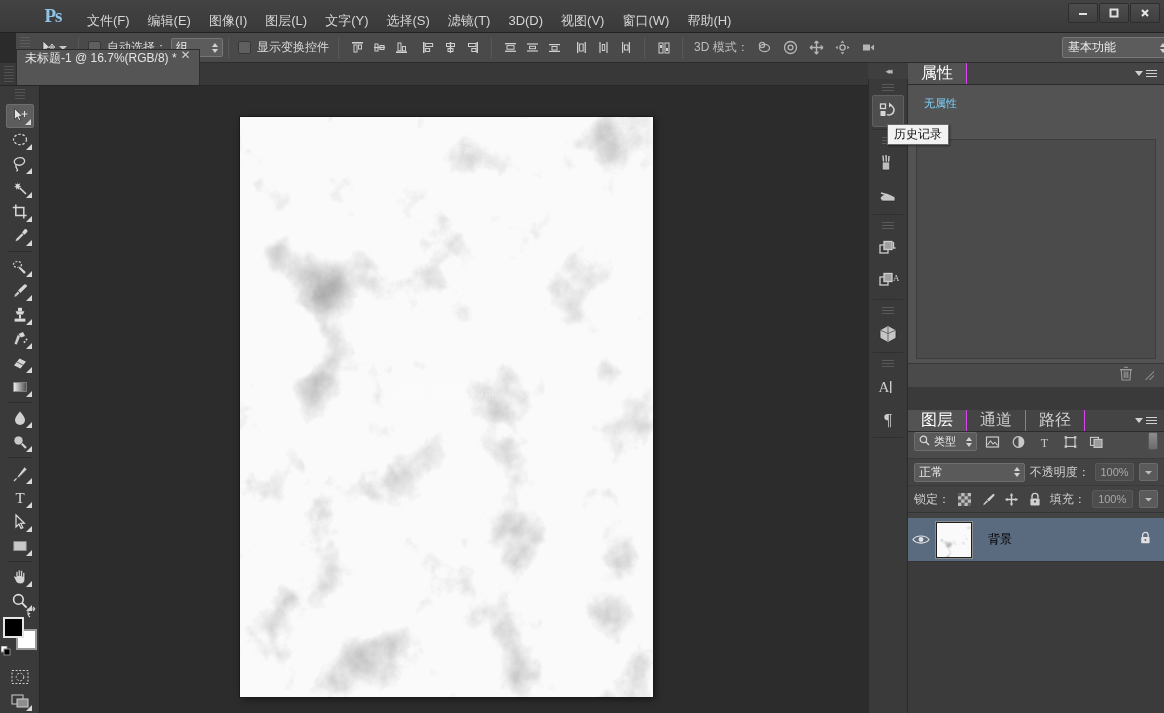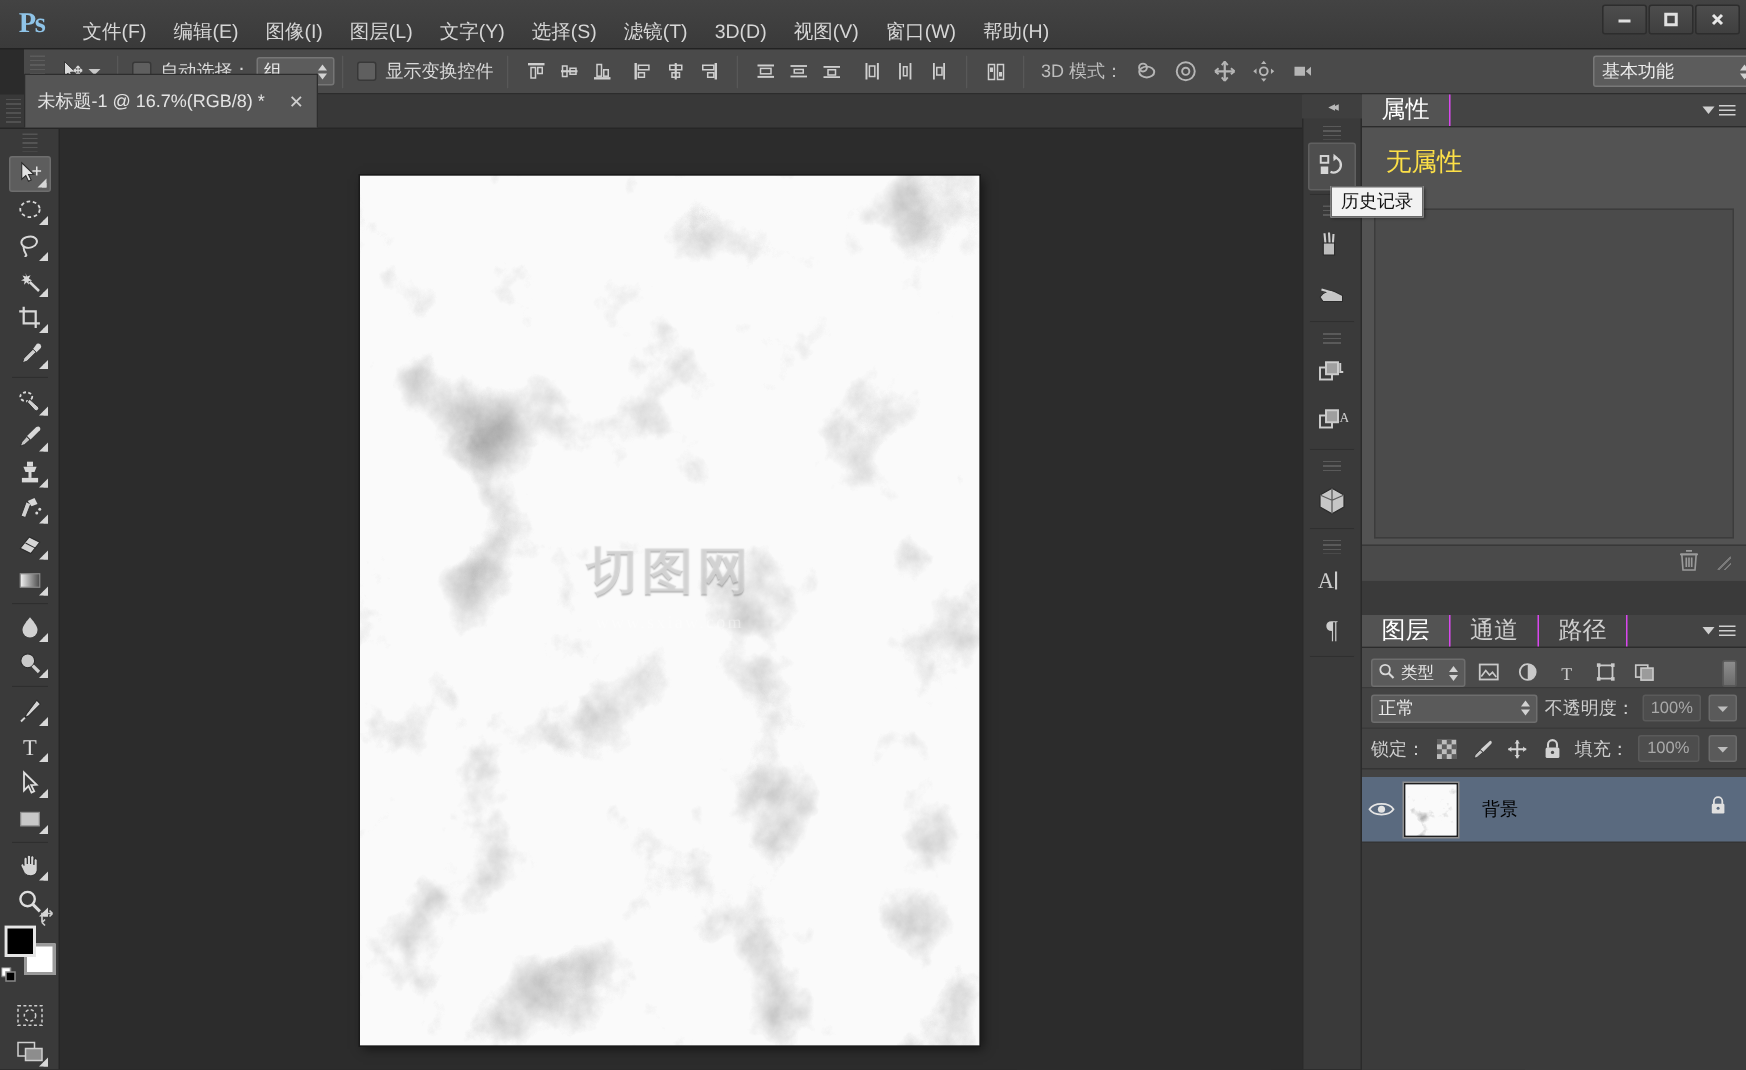--- a/index.html
+++ b/index.html
@@ -15,20 +15,21 @@
   .menubar{
     position:absolute; left:0; top:0; width:1164px; height:33px;
     background:linear-gradient(#434343,#3a3a3a);
     border-bottom:1px solid #222;
     display:flex; align-items:center;
   }
   .ps-logo{
     width:42px; height:20px; display:flex; align-items:center; justify-content:center;
     color:#8fc4e8; font-size:19px; font-weight:bold; letter-spacing:-1px;
     font-family:"Liberation Serif",serif;
+    margin-left:32px;
   }
   .menu-items{ display:flex; align-items:flex-end; height:100%; margin-left:4px;}
   .menu-item{
     padding:3px 9px; font-size:13px; color:#d6d6d6; cursor:default;
     white-space:nowrap; line-height:16px;
   }
   .win-controls{ position:absolute; right:4px; top:3px; display:flex; }
   .win-btn{
     width:30px; height:20px; margin-left:1px;
     background:linear-gradient(#4d4d4d,#3f3f3f);
@@ -90,21 +91,21 @@
     position:absolute;left:0;top:63px;width:908px;height:23px;
     background:#383838;border-bottom:1px solid #262626;display:flex;align-items:flex-end;
   }
   .tab-grip{
     width:10px;height:18px;margin:0 2px 1px 4px;
     background:repeating-linear-gradient(to bottom,#6a6a6a 0 1px,transparent 1px 3px);
     opacity:.5;
   }
   .doc-tab{
     height:36px;background:#555; border:1px solid #2d2d2d;border-bottom:none;
-    display:flex;align-items:center;gap:16px;padding:0 8px;
+    display:flex;gap:4px;padding:0 8px;
     font-size:12px;color:#e4e4e4;border-radius:1px 1px 0 0;
   }
   .tab-close{ color:#cfcfcf;font-size:12px;line-height:10px; }
 
   
   .toolbar{
     position:absolute;left:0;top:86px;width:40px;height:627px;
     background:#3a3a3a;border-right:1px solid #262626;
     display:flex;flex-direction:column;align-items:center;padding-top:3px;
   }
@@ -187,41 +188,41 @@
   }
   .ptab.active{ background:#535353;color:#fff; }
   .pmenu{ margin-left:auto;display:flex;align-items:center;gap:3px;padding-right:7px; }
   .pm-tri{ width:0;height:0;border-left:4px solid transparent;border-right:4px solid transparent;border-top:5px solid #d0d0d0; }
   .pm-lines{ display:flex;flex-direction:column;gap:2px; }
   .pm-lines i{ width:11px;height:1px;background:#d0d0d0;display:block; }
 
   .props-body{
     position:absolute;left:0;top:22px;width:256px;height:302px;background:#535353;
   }
-  .props-empty{ font-size:17px;color:#fde047;padding:11px 0 0 16px; }
+  .props-empty{ font-size:11px;color:#7dd3fc;padding:11px 0 0 16px; }
   .props-sunken{
     position:absolute;left:8px;top:54px;right:8px;bottom:28px;
     background:#4b4b4b;border:1px solid #3c3c3c;
   }
   .props-foot{
     position:absolute;left:0;bottom:0;width:256px;height:24px;background:#4a4a4a;
     border-top:1px solid #383838;display:flex;align-items:center;justify-content:flex-end;
     padding-right:10px;gap:12px;
   }
   .resize-grip{
     width:9px;height:9px;
     background:
       linear-gradient(135deg,transparent 48%,#7a7a7a 48% 56%,transparent 56%),
       linear-gradient(135deg,transparent 72%,#7a7a7a 72% 80%,transparent 80%);
   }
 
   .layers-panel{ position:absolute;left:0;top:347px;width:256px;height:366px;background:#434343; }
   .filterbar{
     height:27px;background:#4b4b4b;border-bottom:1px solid #3a3a3a;
-    display:flex;align-items:flex-end;padding:0 6px;gap:4px;
+    display:flex;align-items:flex-start;padding:0 6px;gap:4px;
   }
   .f-select{
     height:19px;min-width:62px;background:#5a5a5a;border:1px solid #6e6e6e;border-radius:2px;
     display:flex;align-items:center;gap:4px;padding:0 4px;font-size:11px;color:#e8e8e8;
   }
   .f-ic{ width:22px;height:20px;display:flex;align-items:center;justify-content:center; }
   .f-toggle{ width:10px;height:18px;background:linear-gradient(#8d8d8d,#6b6b6b);border:1px solid #585858;border-radius:2px;margin-left:auto; }
 
   .blendrow{
     height:27px;display:flex;align-items:center;padding:0 6px;gap:5px;
@@ -717,21 +718,20 @@
               <feFuncG type="linear" slope="2.1" intercept="-0.1"></feFuncG>
               <feFuncB type="linear" slope="2.1" intercept="-0.1"></feFuncB>
               <feFuncA type="linear" slope="1" intercept="0"></feFuncA>
             </feComponentTransfer>
           </filter>
         </defs>
         <rect width="413" height="580" fill="#888"></rect>
         <rect width="413" height="580" filter="url(#clouds)"></rect>
       </svg>
       <div class="watermark">
-        <div class="wm-logo">切图网</div>
         <div class="wm-url">www.sxiaw.com</div>
       </div>
     </div>
   </div>
 
   <div class="rail">
     <div class="rail-collapse">◂◂</div>
     <div class="rail-grip"></div>
     <div class="rail-ic active">
       <svg width="22" height="22" viewBox="0 0 22 22">

